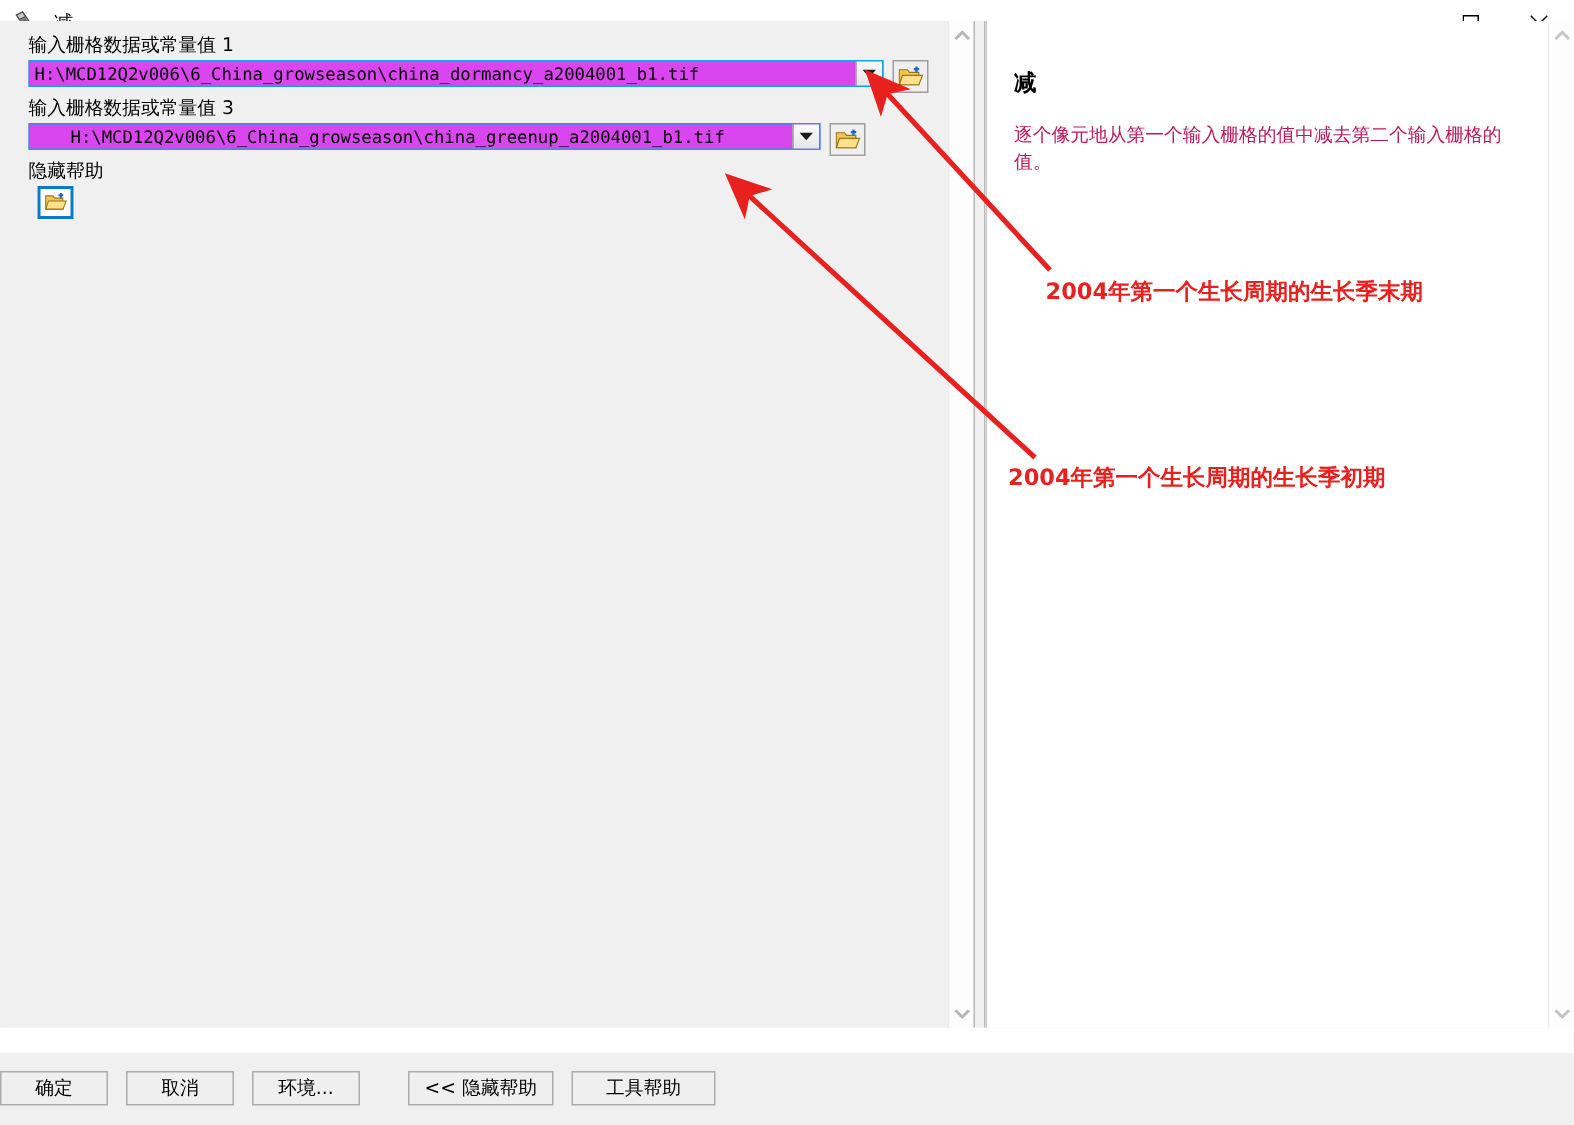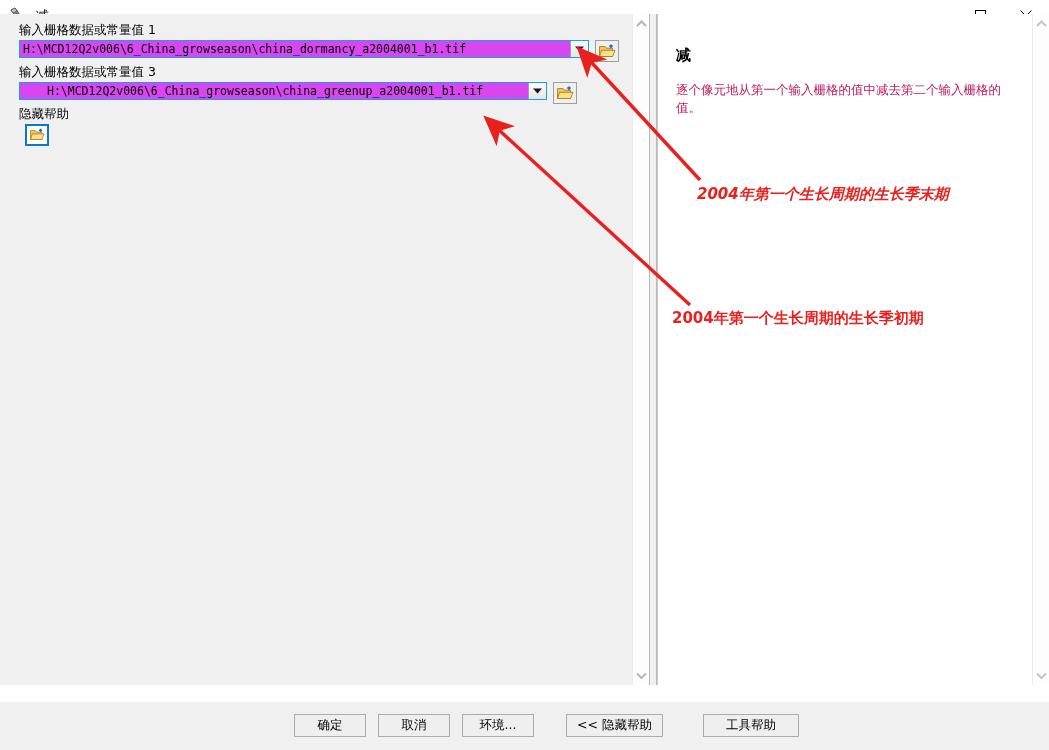--- a/index.html
+++ b/index.html
@@ -200,58 +200,57 @@
     left: 0; top: 702px;
     width: 1049px; height: 48px;
     background: #f0f0f0;
   }
   .footer-buttons {
     position: absolute;
     left: 0; top: 12px;
     width: 1049px;
     display: flex;
     align-items: center;
-    padding-left: 294px;
     gap: 12px;
     box-sizing: border-box;
   }
   .dlg-btn {
     height: 23px;
     min-width: 72px;
     border: 1px solid #acacac;
     background: #efefef;
     font-family: "DejaVu Sans", sans-serif;
     font-size: 12.5px;
     color: #000000;
     padding: 0 10px;
     cursor: default;
     box-sizing: border-box;
     display: flex;
     align-items: center;
     justify-content: center;
   }
   .dlg-btn.wide { min-width: 94px; margin-left: 20px; }
-  .dlg-btn.helpbtn { margin-left: 28px; min-width: 96px; }
+  .dlg-btn.helpbtn { min-width: 96px; }
 
   
   .anno-layer {
     position: absolute;
     left: 0; top: 0;
     width: 1049px; height: 750px;
     pointer-events: none;
   }
   .anno-text {
     position: absolute;
     font-family: "DejaVu Sans", sans-serif;
     font-size: 15px;
     font-weight: bold;
     color: #e8211f;
     white-space: nowrap;
   }
-  .anno1 { left: 697px; top: 185px; font-style: italic; }
+  .anno1 { left: 697px; top: 185px; }
   .anno2 { left: 672px; top: 309px; }
 </style>
 </head>
 <body>
 
 <div class="titlebar">
   <div class="title-left">
     <span class="hammer-icon">
       <svg width="20" height="18" viewBox="0 0 20 18">
         <path d="M2 3 L6 1 L9 5 L13 11 L16 15 L14 17 L10 13 L6 9 Z" fill="#8a8a8a" stroke="#4a4a4a" stroke-width="0.8"></path>

